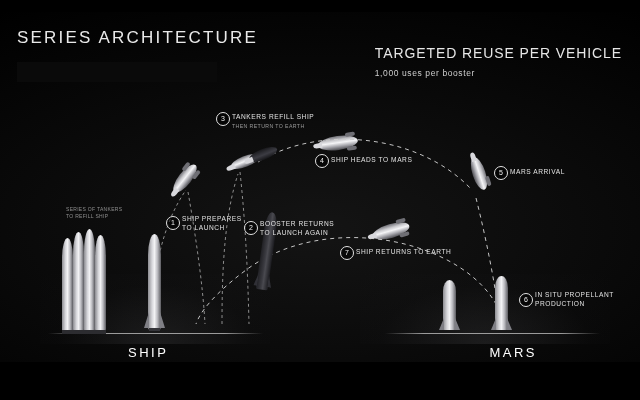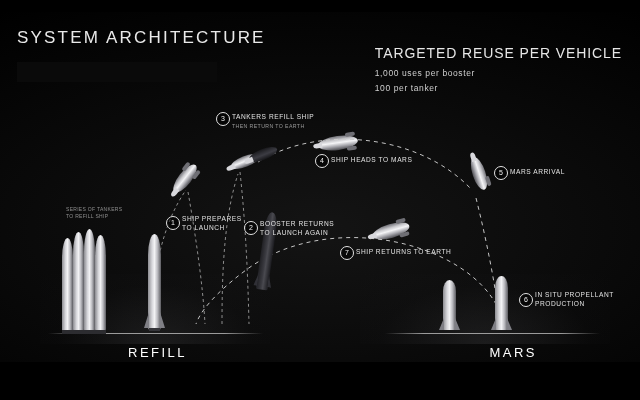--- a/index.html
+++ b/index.html
@@ -233,21 +233,21 @@
 
         <path d="M476,186 C487,230 495,272 500,310"></path>
 
         <path d="M500,300 C470,230 330,196 246,258 C214,282 200,300 196,312"></path>
       </g>
     </svg>
 
     <div class="ground" style="left:48px; bottom:28px; width:215px;"></div>
     <div class="ground" style="right:40px; bottom:28px; width:215px;"></div>
 
-    <div class="planet-label" style="left:128px; bottom:2px;">REFILL</div>
+    <div class="planet-label" style="left:128px; bottom:2px;">SHIP</div>
     <div class="planet-label" style="right:103px; bottom:2px;">MARS</div>
 
     <div class="tanker-note" style="left:66px; top:194px;">SERIES OF TANKERS
 TO REFILL SHIP</div>
 
     <div class="obj" style="left:62px; top:212px; width:50px; height:110px;">
       <div class="rocket-body" style="left:0px; top:14px; width:11px; height:94px;"></div>
       <div class="rocket-body" style="left:11px; top:8px; width:11px; height:100px;"></div>
       <div class="rocket-body" style="left:22px; top:5px; width:11px; height:103px;"></div>
       <div class="rocket-body" style="left:33px; top:11px; width:11px; height:97px;"></div>
@@ -329,25 +329,24 @@
     <div class="caption" style="left:510px; top:156px;">MARS ARRIVAL</div>
 
     <div class="badge" style="left:519px; top:281px;">6</div>
     <div class="caption" style="left:535px; top:279px;">IN SITU PROPELLANT
 PRODUCTION</div>
 
     <div class="badge" style="left:340px; top:234px;">7</div>
     <div class="caption" style="left:356px; top:236px;">SHIP RETURNS TO EARTH</div>
 
     <div class="title-underline"></div>
-    <div class="title" style="top:16px;">SYSTEM ARCHITECTURE</div>
+    <div class="title" style="top:16px;">SERIES ARCHITECTURE</div>
 
     <div class="reuse" style="top:33px;">
       <div class="head">TARGETED REUSE PER VEHICLE</div>
       <div class="line">1,000 uses per booster</div>
-      <div class="line">100 per tanker</div>
     </div>
 
   </div>
 
   <div class="bar top"></div>
   <div class="bar bottom"></div>
 </div>
 
 </body></html>

